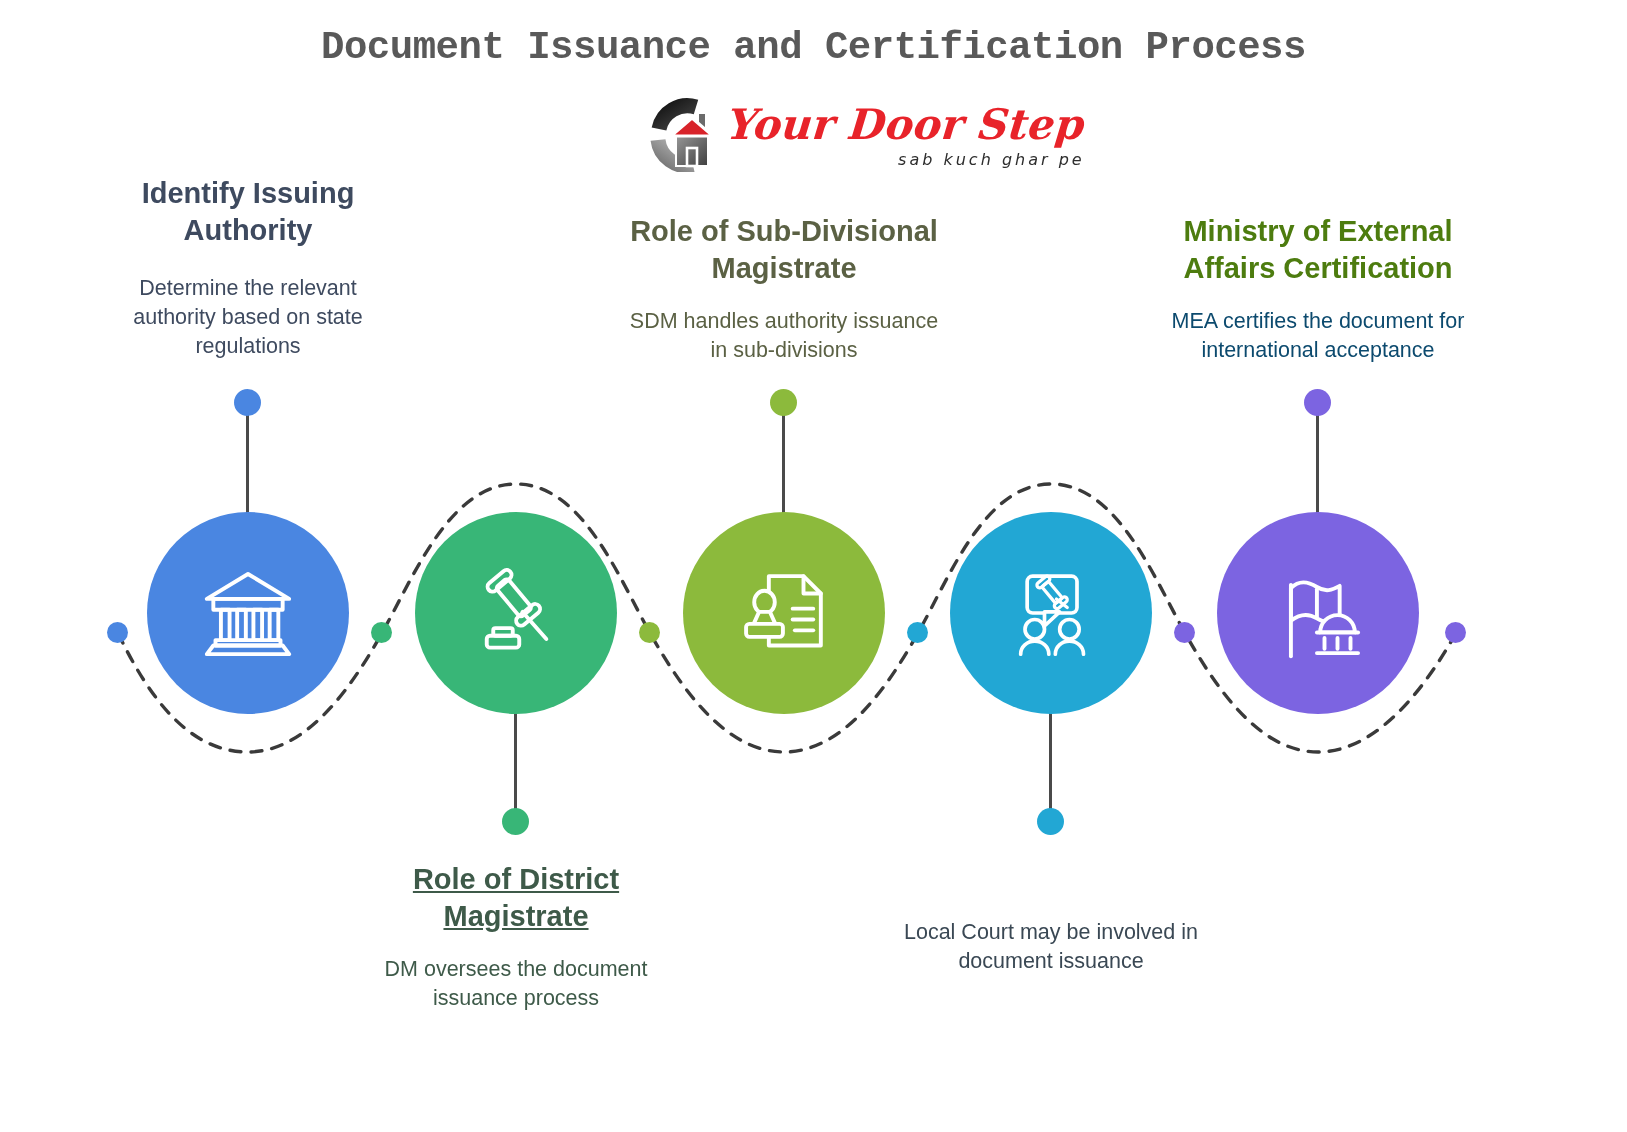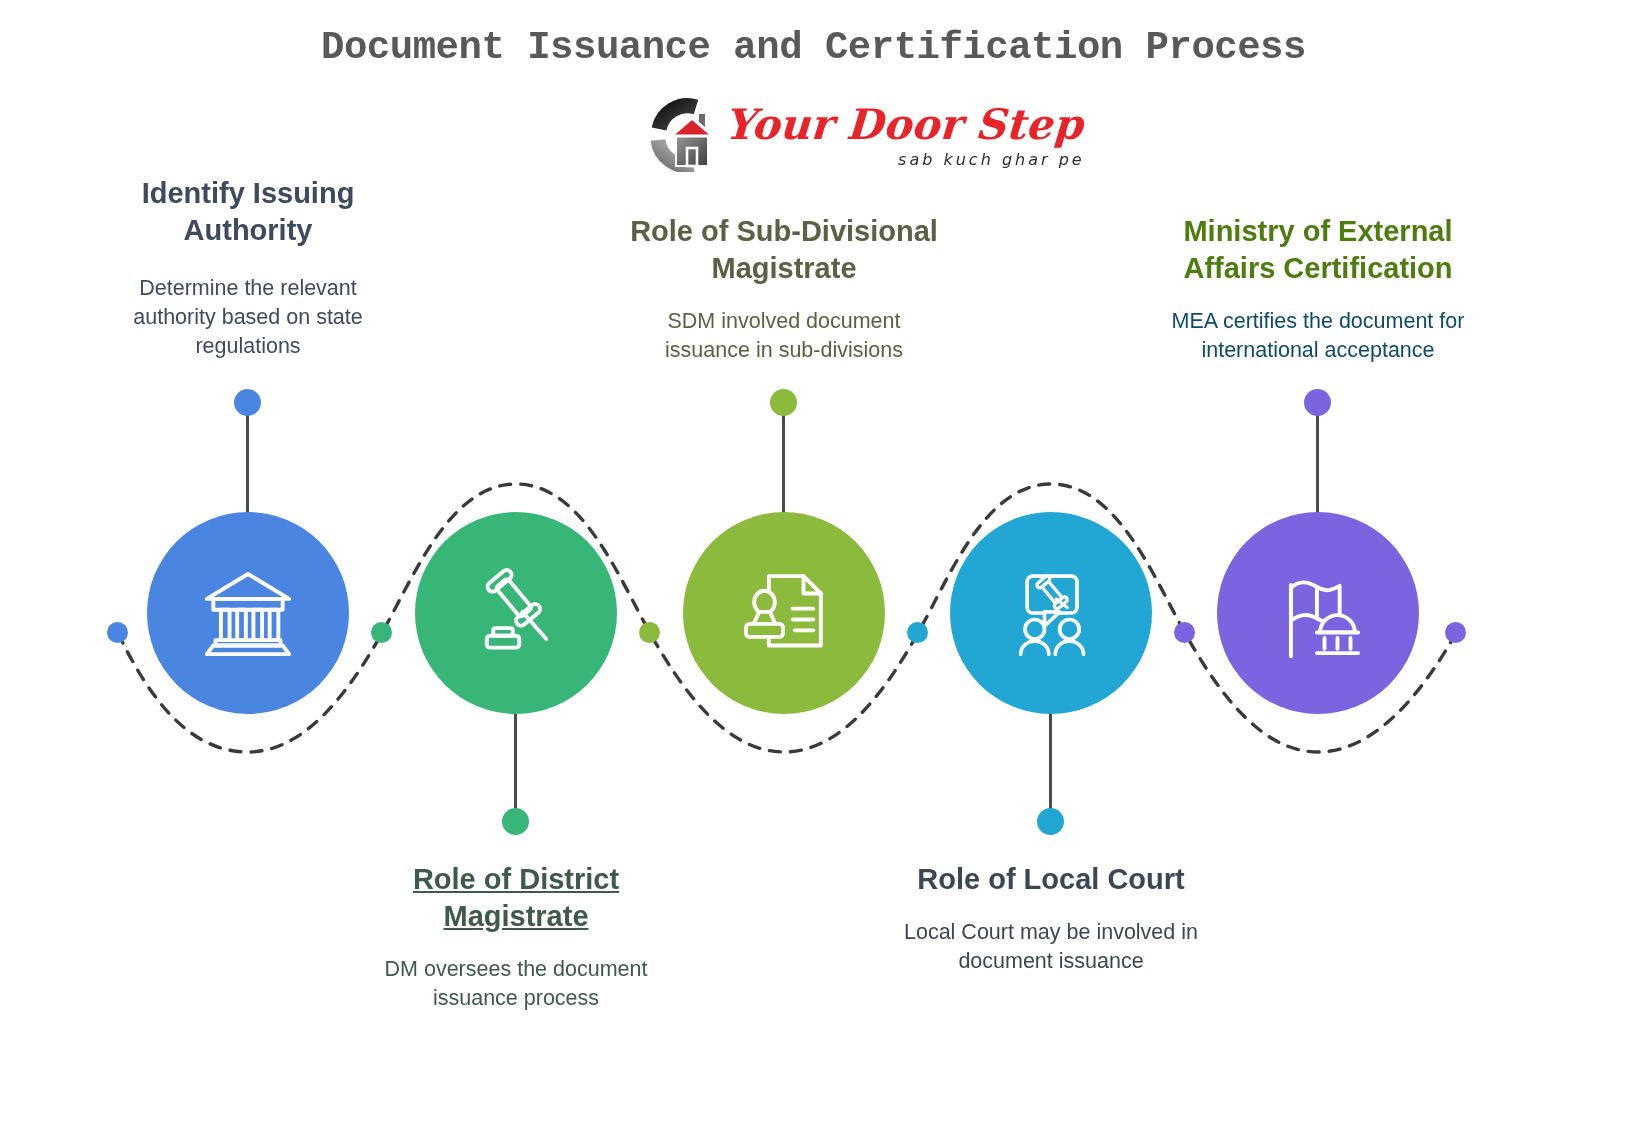--- a/index.html
+++ b/index.html
@@ -206,21 +206,20 @@
     </svg>
   </div>
 
   <h2 class="step-title t1" style="color: rgb(62, 74, 95);">Identify Issuing Authority</h2>
   <p class="step-desc d1" style="color: rgb(62, 74, 95);">Determine the relevant authority based on state regulations</p>
 
   <h2 class="step-title t2" style="color: rgb(62, 90, 73); text-decoration: underline;">Role of District Magistrate</h2>
   <p class="step-desc d2" style="color: rgb(62, 90, 73);">DM oversees the document issuance process</p>
 
   <h2 class="step-title t3" style="color: rgb(91, 97, 68);">Role of Sub-Divisional Magistrate</h2>
-  <p class="step-desc d3" style="color: rgb(91, 97, 68);">SDM involved document issuance in sub-divisions</p>
-
-  <h2 class="step-title t4" style="color: rgb(58, 72, 84);">Role of Local Court</h2>
+  <p class="step-desc d3" style="color: rgb(91, 97, 68);">SDM handles authority issuance in sub-divisions</p>
+
   <p class="step-desc d4" style="color: rgb(58, 72, 84);">Local Court may be involved in document issuance</p>
 
   <h2 class="step-title t5" style="color: #4d7c0f;">Ministry of External Affairs Certification</h2>
   <p class="step-desc d5" style="color: #0c4a6e;">MEA certifies the document for international acceptance</p>
 
 </div>
 
 </body></html>

